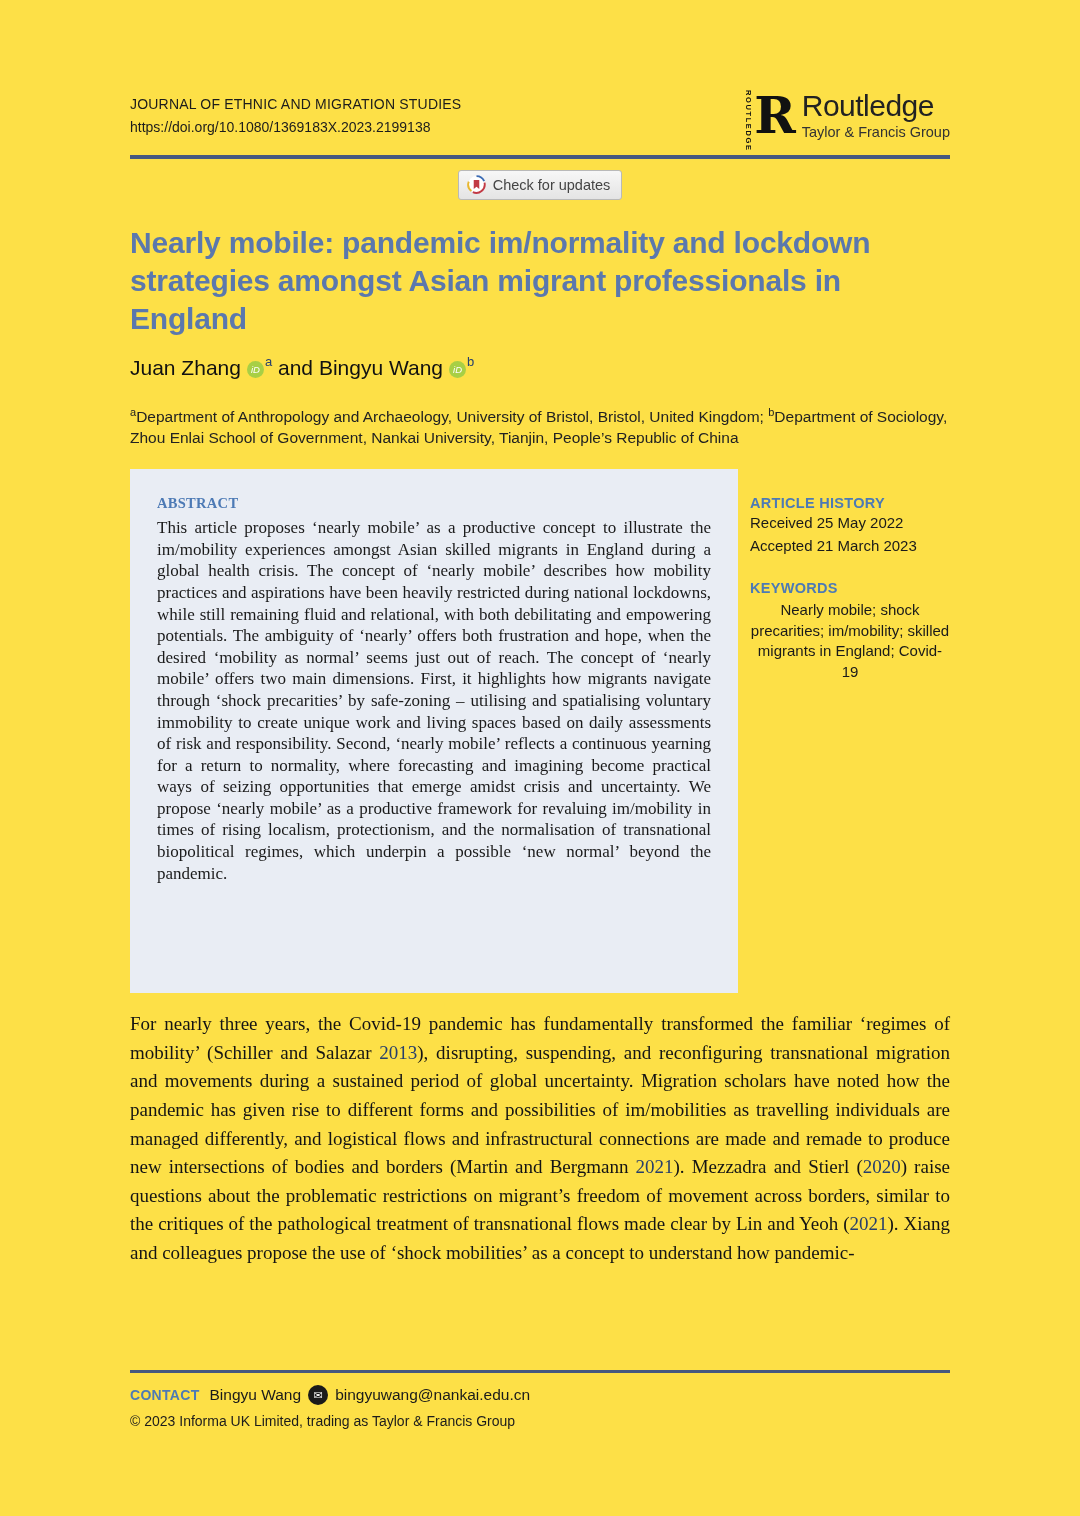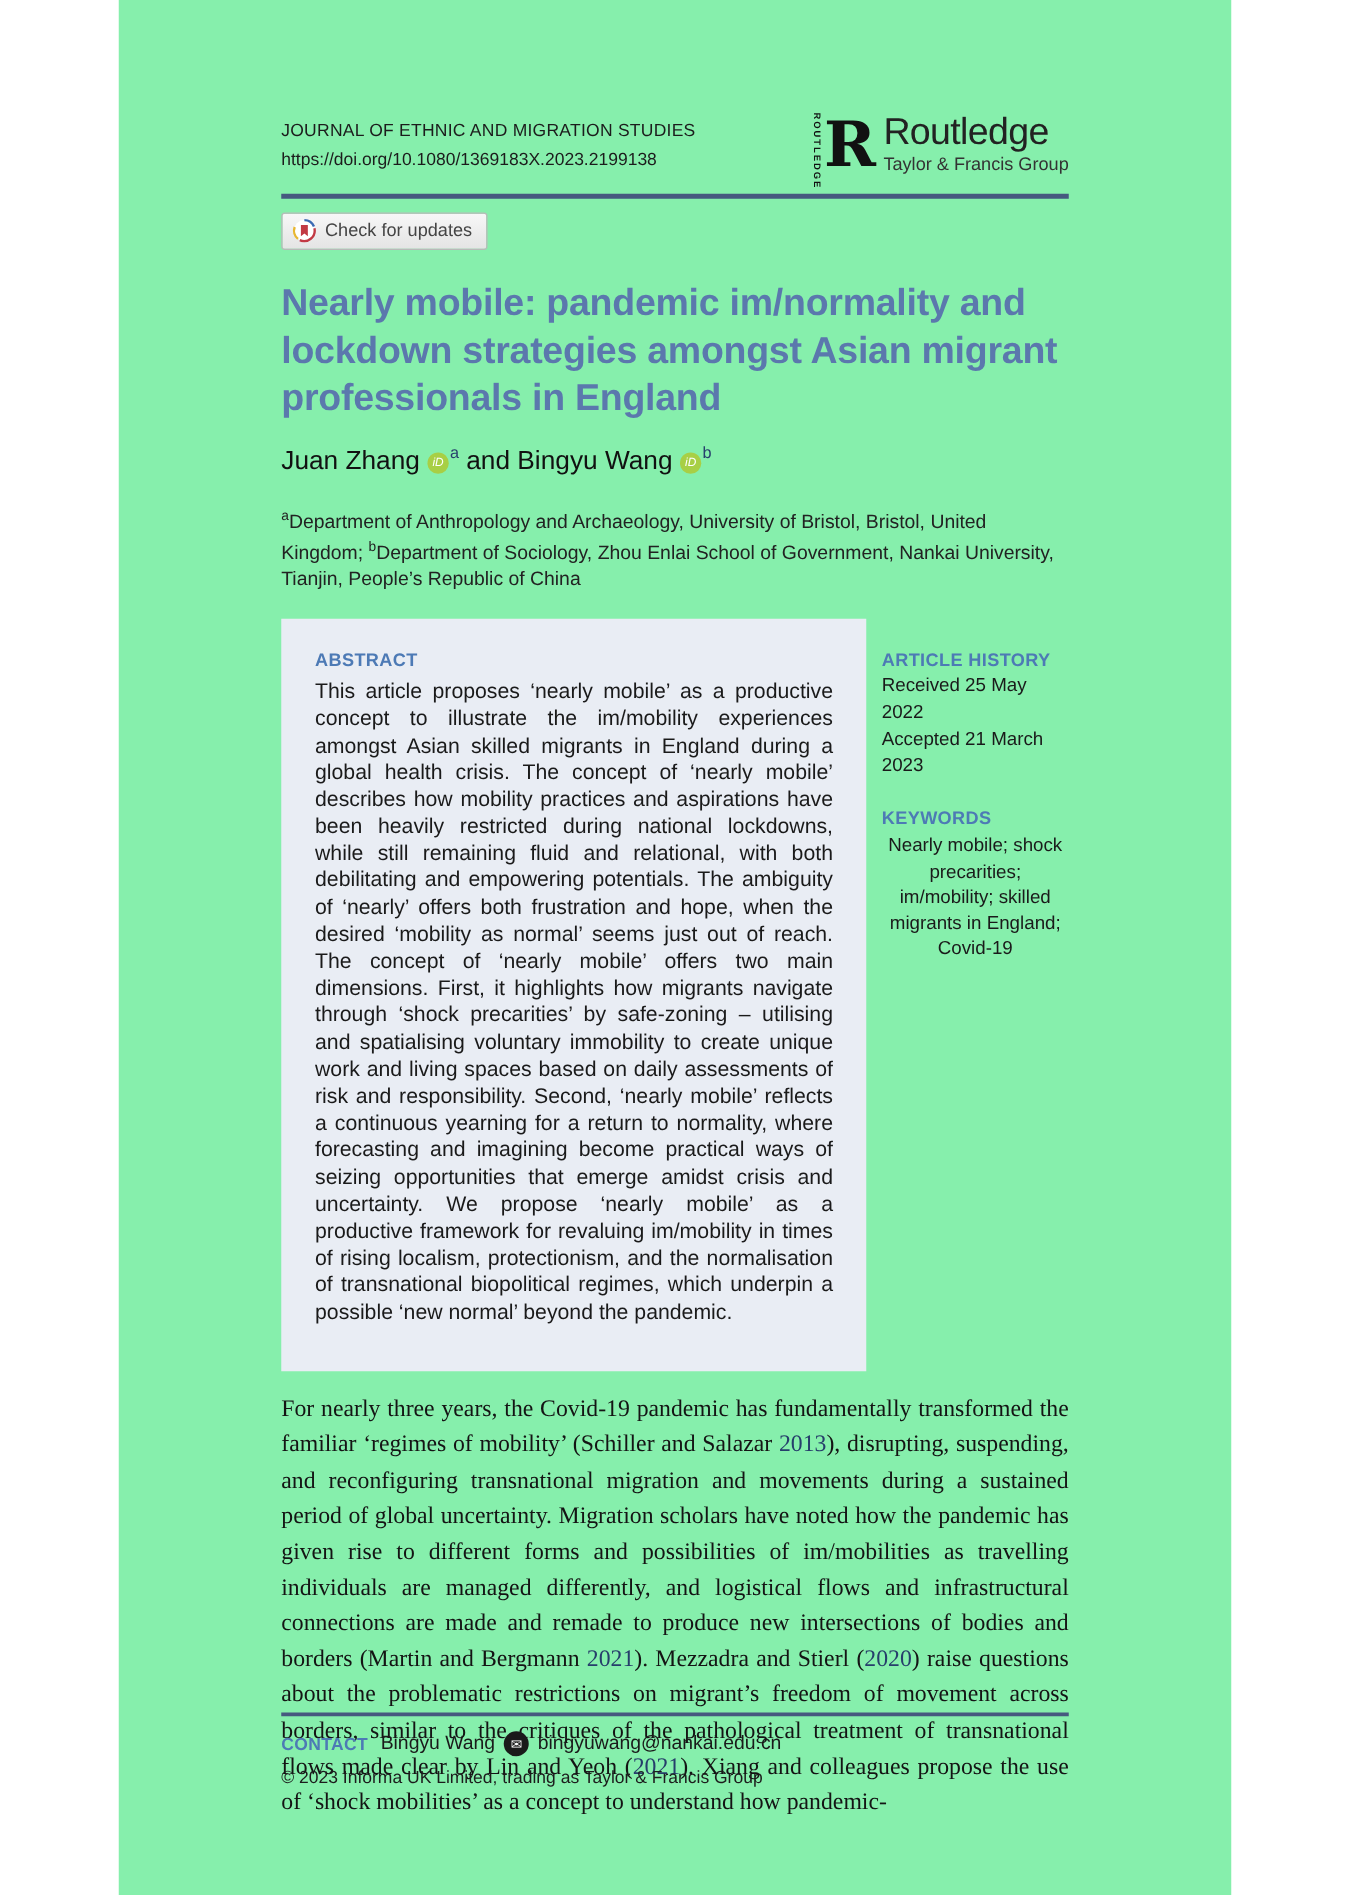--- a/index.html
+++ b/index.html
@@ -1,22 +1,22 @@
 <!DOCTYPE html>
 <html><head>
 <meta charset="utf-8">
 <style>
   * { margin: 0; padding: 0; box-sizing: border-box; }
   html, body { background: #ffffff; }
   .page {
     position: relative;
-    width: 890px;
+    width: 1080px;
     height: 1516px;
     margin: 0 auto;
-    background: #86efac;
+    background: #fde047;
     font-family: "Liberation Sans", sans-serif;
     color: #191919;
     overflow: hidden;
   }
   .content { padding: 88px 130px 0 130px; }
 
   
   .masthead { display: flex; justify-content: space-between; align-items: flex-start; }
   .mast-left { padding-top: 8px; }
   .journal-name {
@@ -36,21 +36,21 @@
     font-size: 50px; font-weight: bold; line-height: 56px;
     color: #111; margin: 0 6px 0 1px;
   }
   .logo-text { padding-top: 3px; }
   .logo-name { font-size: 30px; line-height: 30px; color: #222; font-weight: 500; letter-spacing: -0.5px; }
   .logo-tagline { font-size: 14.5px; color: #333; margin-top: 3px; }
 
   .rule-top { height: 4px; background: #46597f; margin-top: 9px; }
 
   
-  .updates-row { display: flex; justify-content: flex-start; margin-top: 11px; }
+  .updates-row { display: flex; justify-content: center; margin-top: 11px; }
   .check-updates {
     display: inline-flex; align-items: center; gap: 7px;
     font-family: "Liberation Sans", sans-serif;
     font-size: 14.5px; color: #444;
     background: linear-gradient(#f7f7f7, #e4e4e4);
     border: 1px solid #b9b9b9; border-radius: 3px;
     padding: 4px 11px 5px 8px; cursor: pointer;
   }
 
   
@@ -69,20 +69,21 @@
   .auth-sup { font-size: 13px; color: #27406d; vertical-align: 9px; }
   .affiliations { margin-top: 22px; font-size: 15.5px; line-height: 21px; color: #222; }
   .affiliations sup { font-size: 11px; }
 
   
   .abstract-row { display: flex; margin-top: 21px; }
   .abstract-box {
     width: 608px; min-height: 524px;
     background: #e9edf4;
     padding: 26px 27px 36px 27px;
+    font-family: Liberation Serif, serif;
   }
   .label {
     font-size: 14.5px; font-weight: bold; color: #4d7ab5; letter-spacing: 0.3px;
   }
   .abstract-text {
     margin-top: 5px; font-size: 17px; line-height: 21.6px;
     text-align: justify; color: #1a1a1a;
   }
   .meta-col { width: 200px; margin-left: 12px; padding-top: 26px; }
   .meta-col .meta-line { font-size: 15px; line-height: 20.5px; margin-top: 2px; color: #1a1a1a; }

